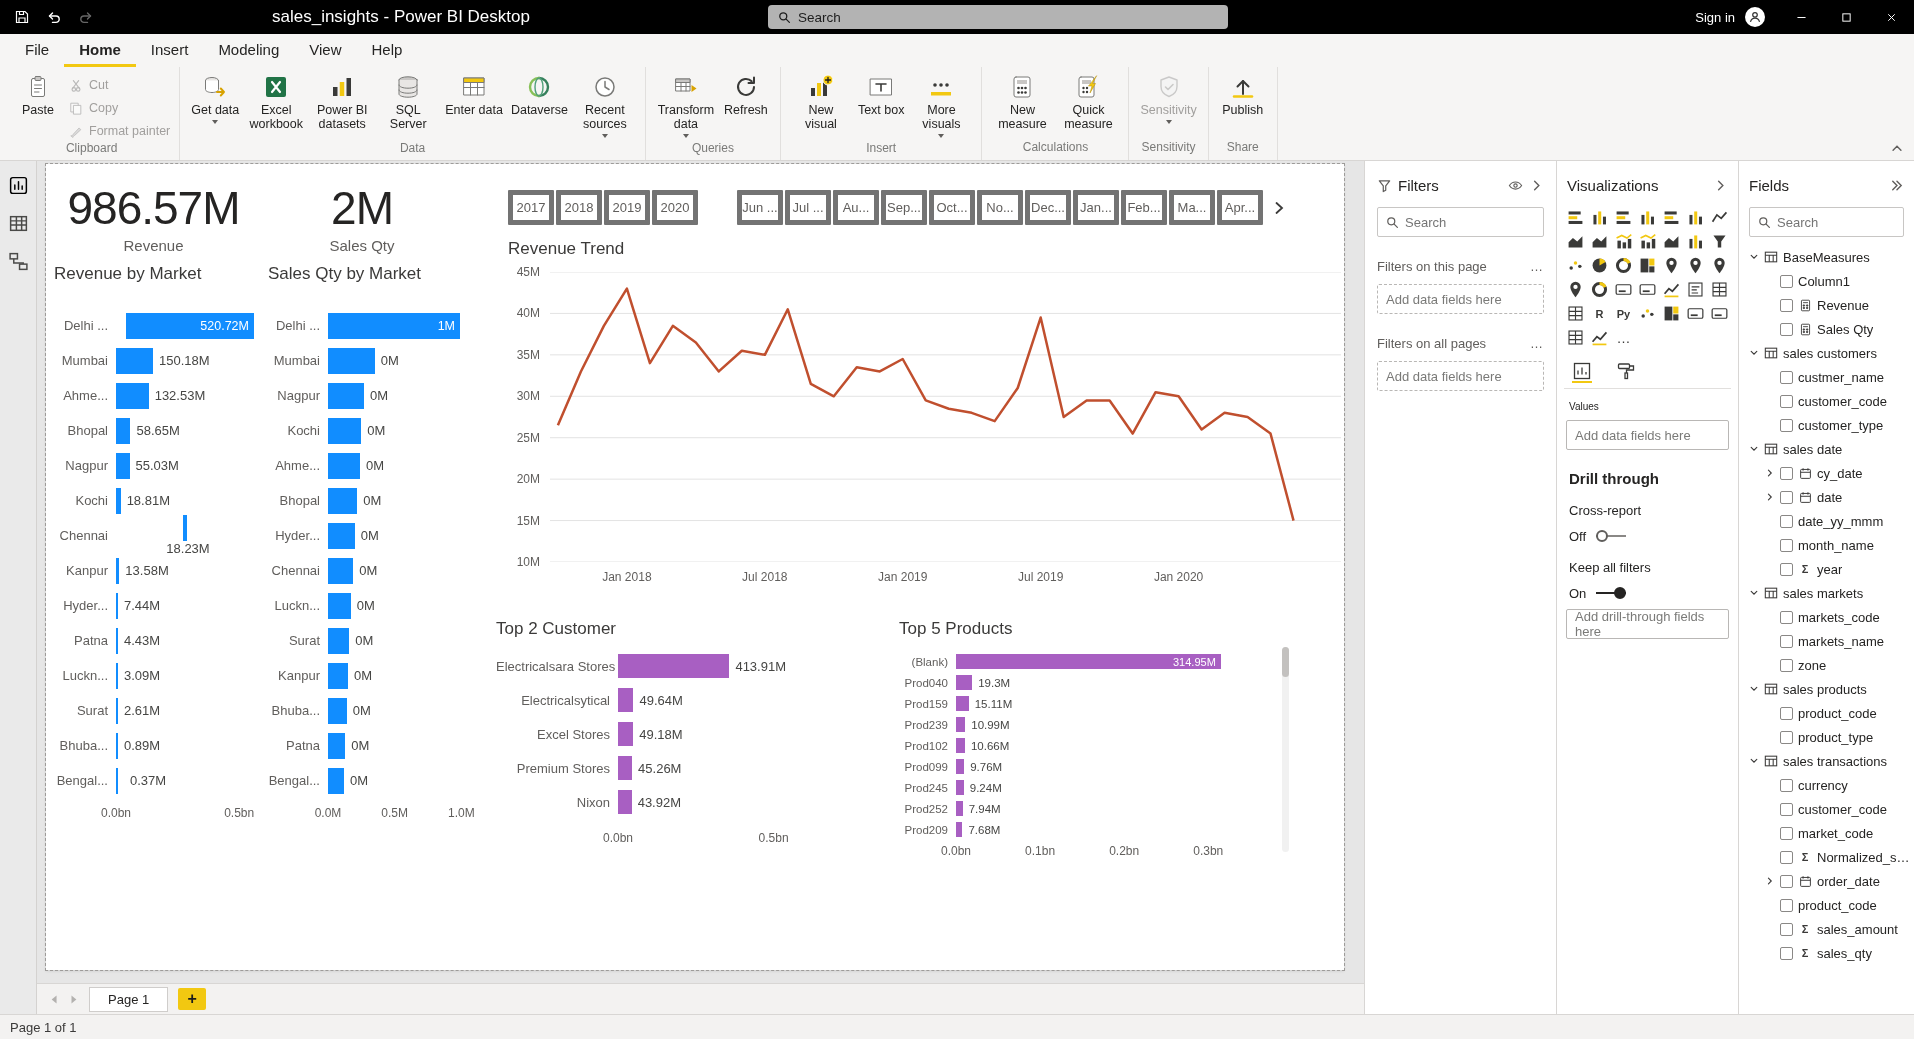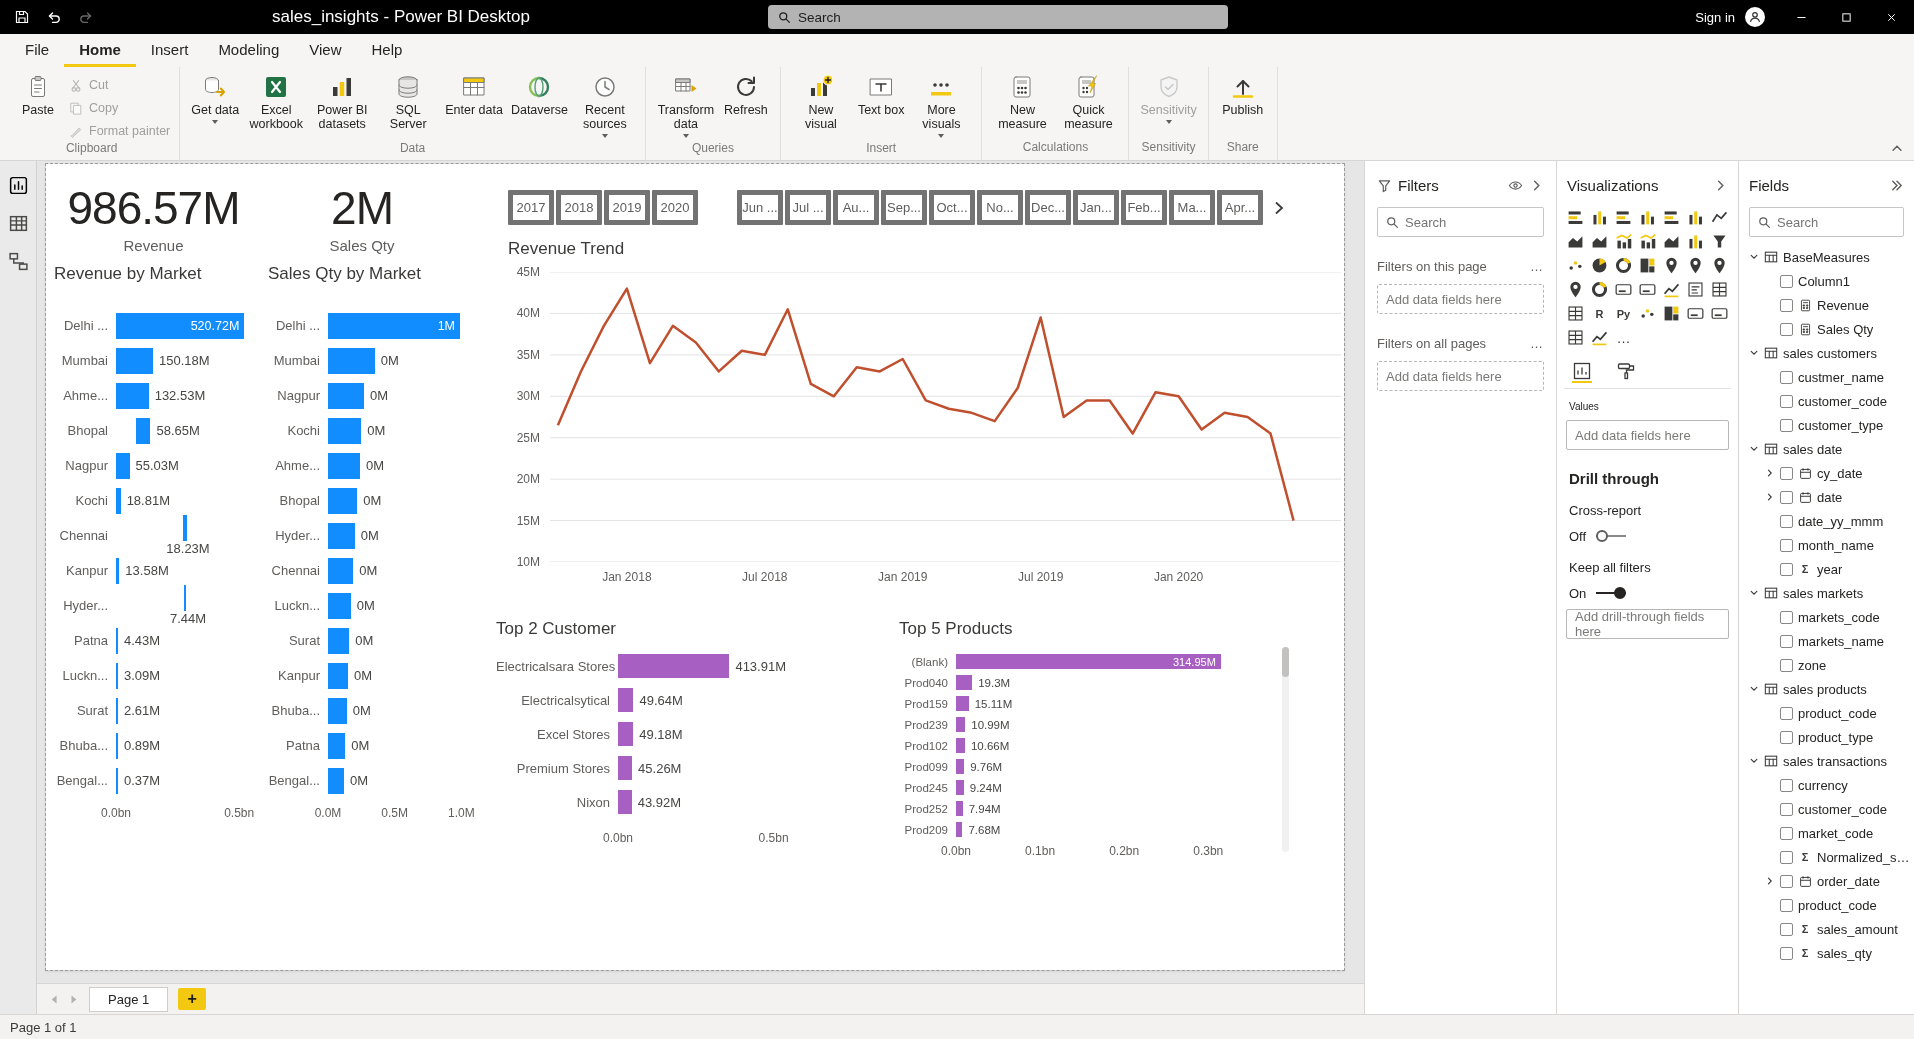--- a/index.html
+++ b/index.html
@@ -537,21 +537,21 @@
                 <path d="M5.5 3l5.5 5-5.5 5"></path>
               </svg>
             </span>
         </div>
 
         <div class="visual" id="v-rbm" style="left:8px;top:100px;width:210px">
           <div class="v-title">Revenue by Market</div>
           <div class="bc-rows" style="margin-top: 24px; font-size: 13px;">
               <div class="bc-row" style="height: 35px;">
                 <span class="bc-cat" style="width: 62px;">Delhi ...</span>
-                <div class="bc-area" style="width: 138px;">
+                <div class="bc-area" style="width: 138px; justify-content: flex-end;">
                   <div class="bc-bar" style="width: 128.32px; height: 26px; background: rgb(17, 141, 255);">
                     <span class="bc-inlbl">520.72M</span>
                   </div>
                 </div>
               </div>
               <div class="bc-row" style="height: 35px;">
                 <span class="bc-cat" style="width: 62px;">Mumbai</span>
                 <div class="bc-area" style="width: 138px;">
                   <div class="bc-bar" style="width: 37.0086px; height: 26px; background: rgb(17, 141, 255);"></div>
                   <span class="bc-val">150.18M</span>
@@ -559,21 +559,21 @@
               </div>
               <div class="bc-row" style="height: 35px;">
                 <span class="bc-cat" style="width: 62px;">Ahme...</span>
                 <div class="bc-area" style="width: 138px;">
                   <div class="bc-bar" style="width: 32.6592px; height: 26px; background: rgb(17, 141, 255);"></div>
                   <span class="bc-val">132.53M</span>
                 </div>
               </div>
               <div class="bc-row" style="height: 35px;">
                 <span class="bc-cat" style="width: 62px;">Bhopal</span>
-                <div class="bc-area" style="width: 138px; margin-left: 20px;">
+                <div class="bc-area" style="width: 138px;">
                   <div class="bc-bar" style="width: 14.453px; height: 26px; background: rgb(17, 141, 255);"></div>
                   <span class="bc-val">58.65M</span>
                 </div>
               </div>
               <div class="bc-row" style="height: 35px;">
                 <span class="bc-cat" style="width: 62px;">Nagpur</span>
                 <div class="bc-area" style="width: 138px;">
                   <div class="bc-bar" style="width: 13.561px; height: 26px; background: rgb(17, 141, 255);"></div>
                   <span class="bc-val">55.03M</span>
                 </div>
@@ -594,21 +594,21 @@
               </div>
               <div class="bc-row" style="height: 35px;">
                 <span class="bc-cat" style="width: 62px;">Kanpur</span>
                 <div class="bc-area" style="width: 138px;">
                   <div class="bc-bar" style="width: 3.3465px; height: 26px; background: rgb(17, 141, 255);"></div>
                   <span class="bc-val">13.58M</span>
                 </div>
               </div>
               <div class="bc-row" style="height: 35px;">
                 <span class="bc-cat" style="width: 62px;">Hyder...</span>
-                <div class="bc-area" style="width: 138px; flex-direction: column;">
+                <div class="bc-area" style="width: 138px;">
                   <div class="bc-bar" style="width: 2px; height: 26px; background: rgb(17, 141, 255);"></div>
                   <span class="bc-val">7.44M</span>
                 </div>
               </div>
               <div class="bc-row" style="height: 35px;">
                 <span class="bc-cat" style="width: 62px;">Patna</span>
                 <div class="bc-area" style="width: 138px;">
                   <div class="bc-bar" style="width: 2px; height: 26px; background: rgb(17, 141, 255);"></div>
                   <span class="bc-val">4.43M</span>
                 </div>
@@ -629,21 +629,21 @@
               </div>
               <div class="bc-row" style="height: 35px;">
                 <span class="bc-cat" style="width: 62px;">Bhuba...</span>
                 <div class="bc-area" style="width: 138px;">
                   <div class="bc-bar" style="width: 2px; height: 26px; background: rgb(17, 141, 255);"></div>
                   <span class="bc-val">0.89M</span>
                 </div>
               </div>
               <div class="bc-row" style="height: 35px;">
                 <span class="bc-cat" style="width: 62px;">Bengal...</span>
-                <div class="bc-area" style="width: 138px;">
+                <div class="bc-area" style="width: 138px; gap: 6px;">
                   <div class="bc-bar" style="width: 2px; height: 26px; background: rgb(17, 141, 255);"></div>
                   <span class="bc-val">0.37M</span>
                 </div>
               </div>
             </div>
           <div class="bc-axis" style="margin-left: 62px; width: 138px; margin-top: 8px;">
               <span class="bc-tick" style="left: 0%;">0.0bn</span>
               <span class="bc-tick" style="left: 89.2857%;">0.5bn</span>
             </div>
         </div>

